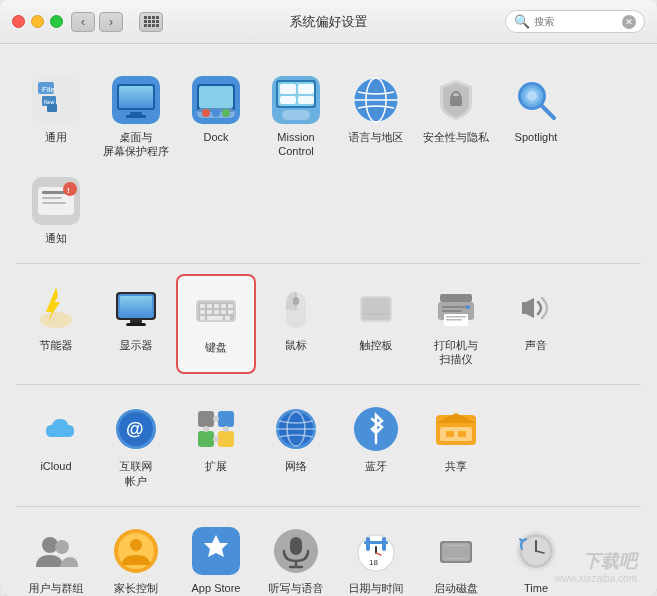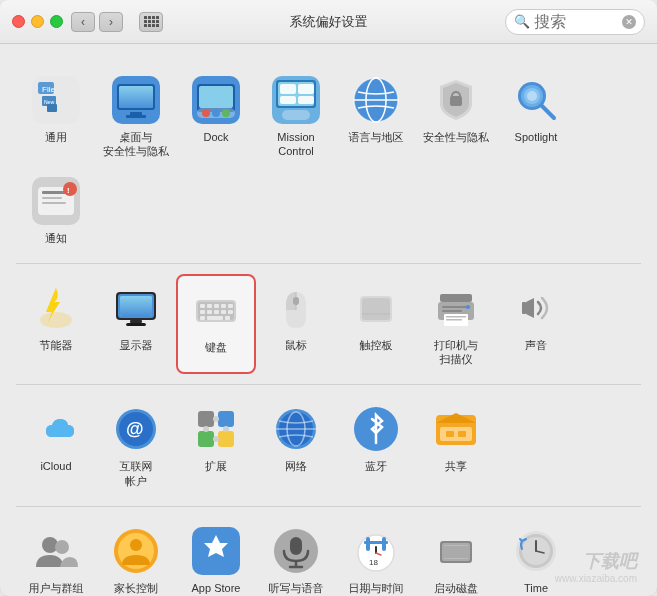--- a/index.html
+++ b/index.html
@@ -101,21 +101,21 @@
       background: white;
       border: 1px solid #ccc;
       border-radius: 14px;
       padding: 3px 8px;
       gap: 4px;
       width: 140px;
     }
     .search-input {
       border: none;
       outline: none;
-      font-size: 16px;
+      font-size: 10px;
       color: #14532d;
       background: transparent;
       flex: 1;
       width: 80px;
     }
     .search-clear {
       width: 14px;
       height: 14px;
       background: #aaa;
       border-radius: 50%;
@@ -250,21 +250,21 @@
             <rect x="14" y="39" width="20" height="3" rx="1" fill="#1a5fa8"></rect>
             <defs>
               <linearGradient id="desktopGrad" x1="0" y1="0" x2="0" y2="1">
                 <stop offset="0%" stop-color="#87CEEB"></stop>
                 <stop offset="100%" stop-color="#4a90d9"></stop>
               </linearGradient>
             </defs>
           </svg>
         </div>
         <span class="pref-label" style="white-space:pre-line;">桌面与
-安全性与隐私</span>
+屏幕保护程序</span>
       </div>
 
       <div class="pref-item">
         <div class="icon-wrapper">
           <svg width="48" height="48" viewBox="0 0 48 48">
             <rect width="48" height="48" rx="10" fill="#4a90d9"></rect>
             <rect x="5" y="8" width="38" height="28" rx="3" fill="#1a5fa8"></rect>
             <rect x="7" y="10" width="34" height="22" rx="2" fill="#87CEEB"></rect>
             <rect x="5" y="32" width="38" height="10" rx="5" fill="rgba(255,255,255,0.3)"></rect>
             <circle cx="14" cy="37" r="4" fill="#e05c4b"></circle>

